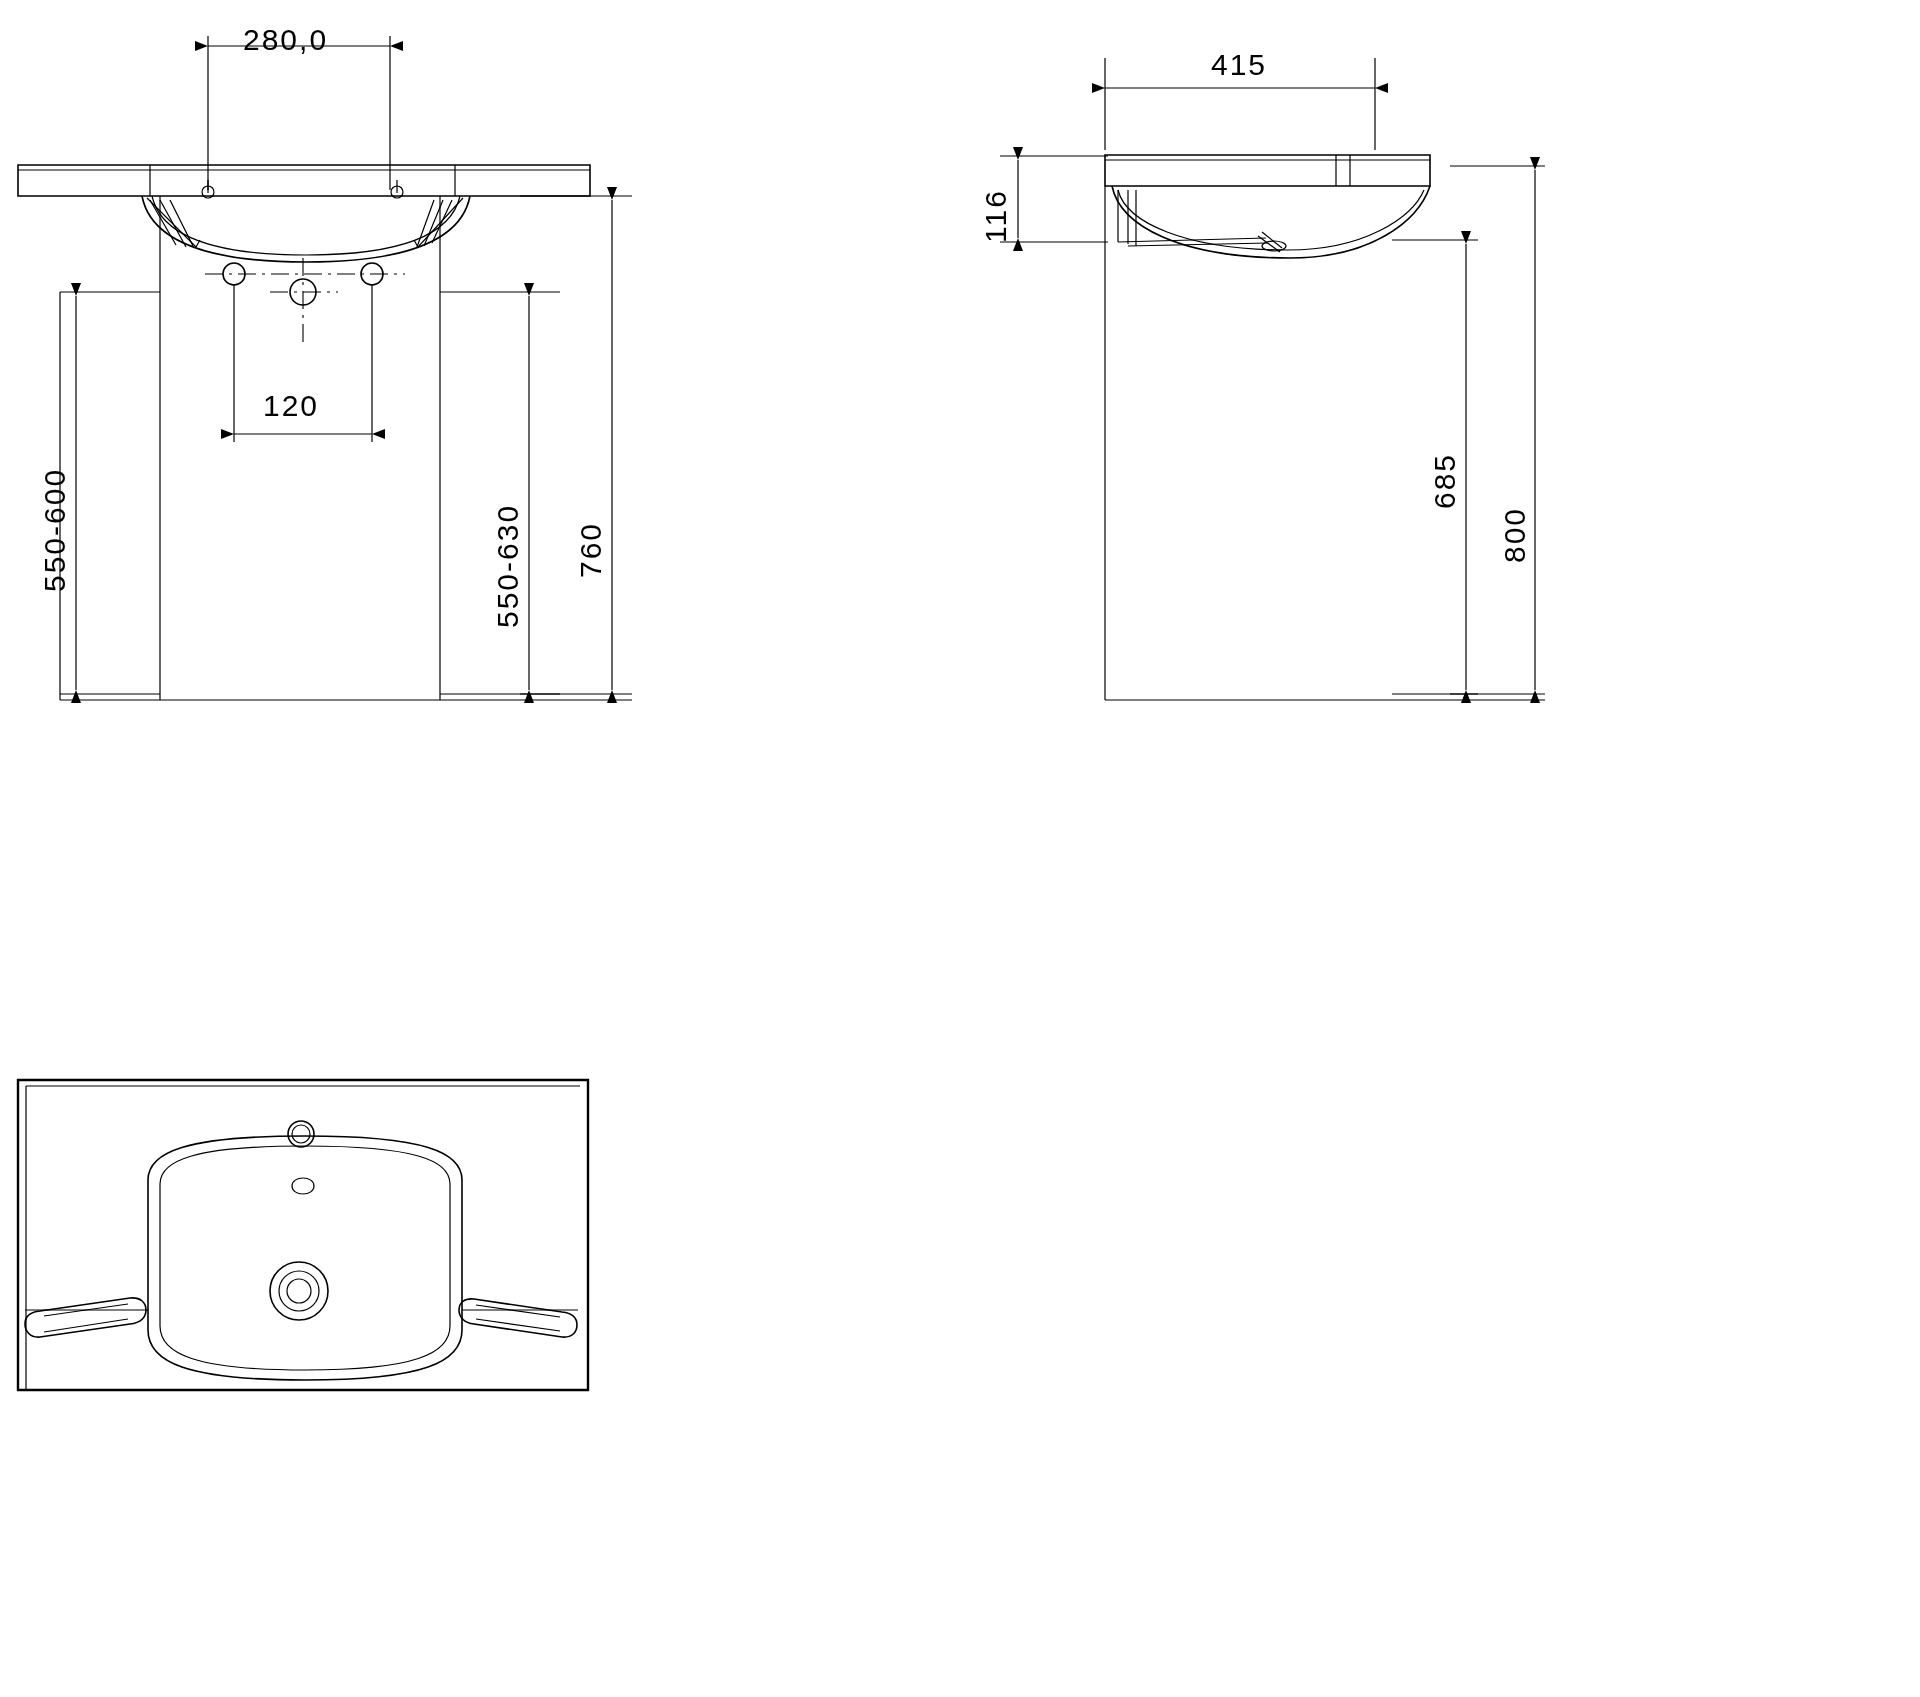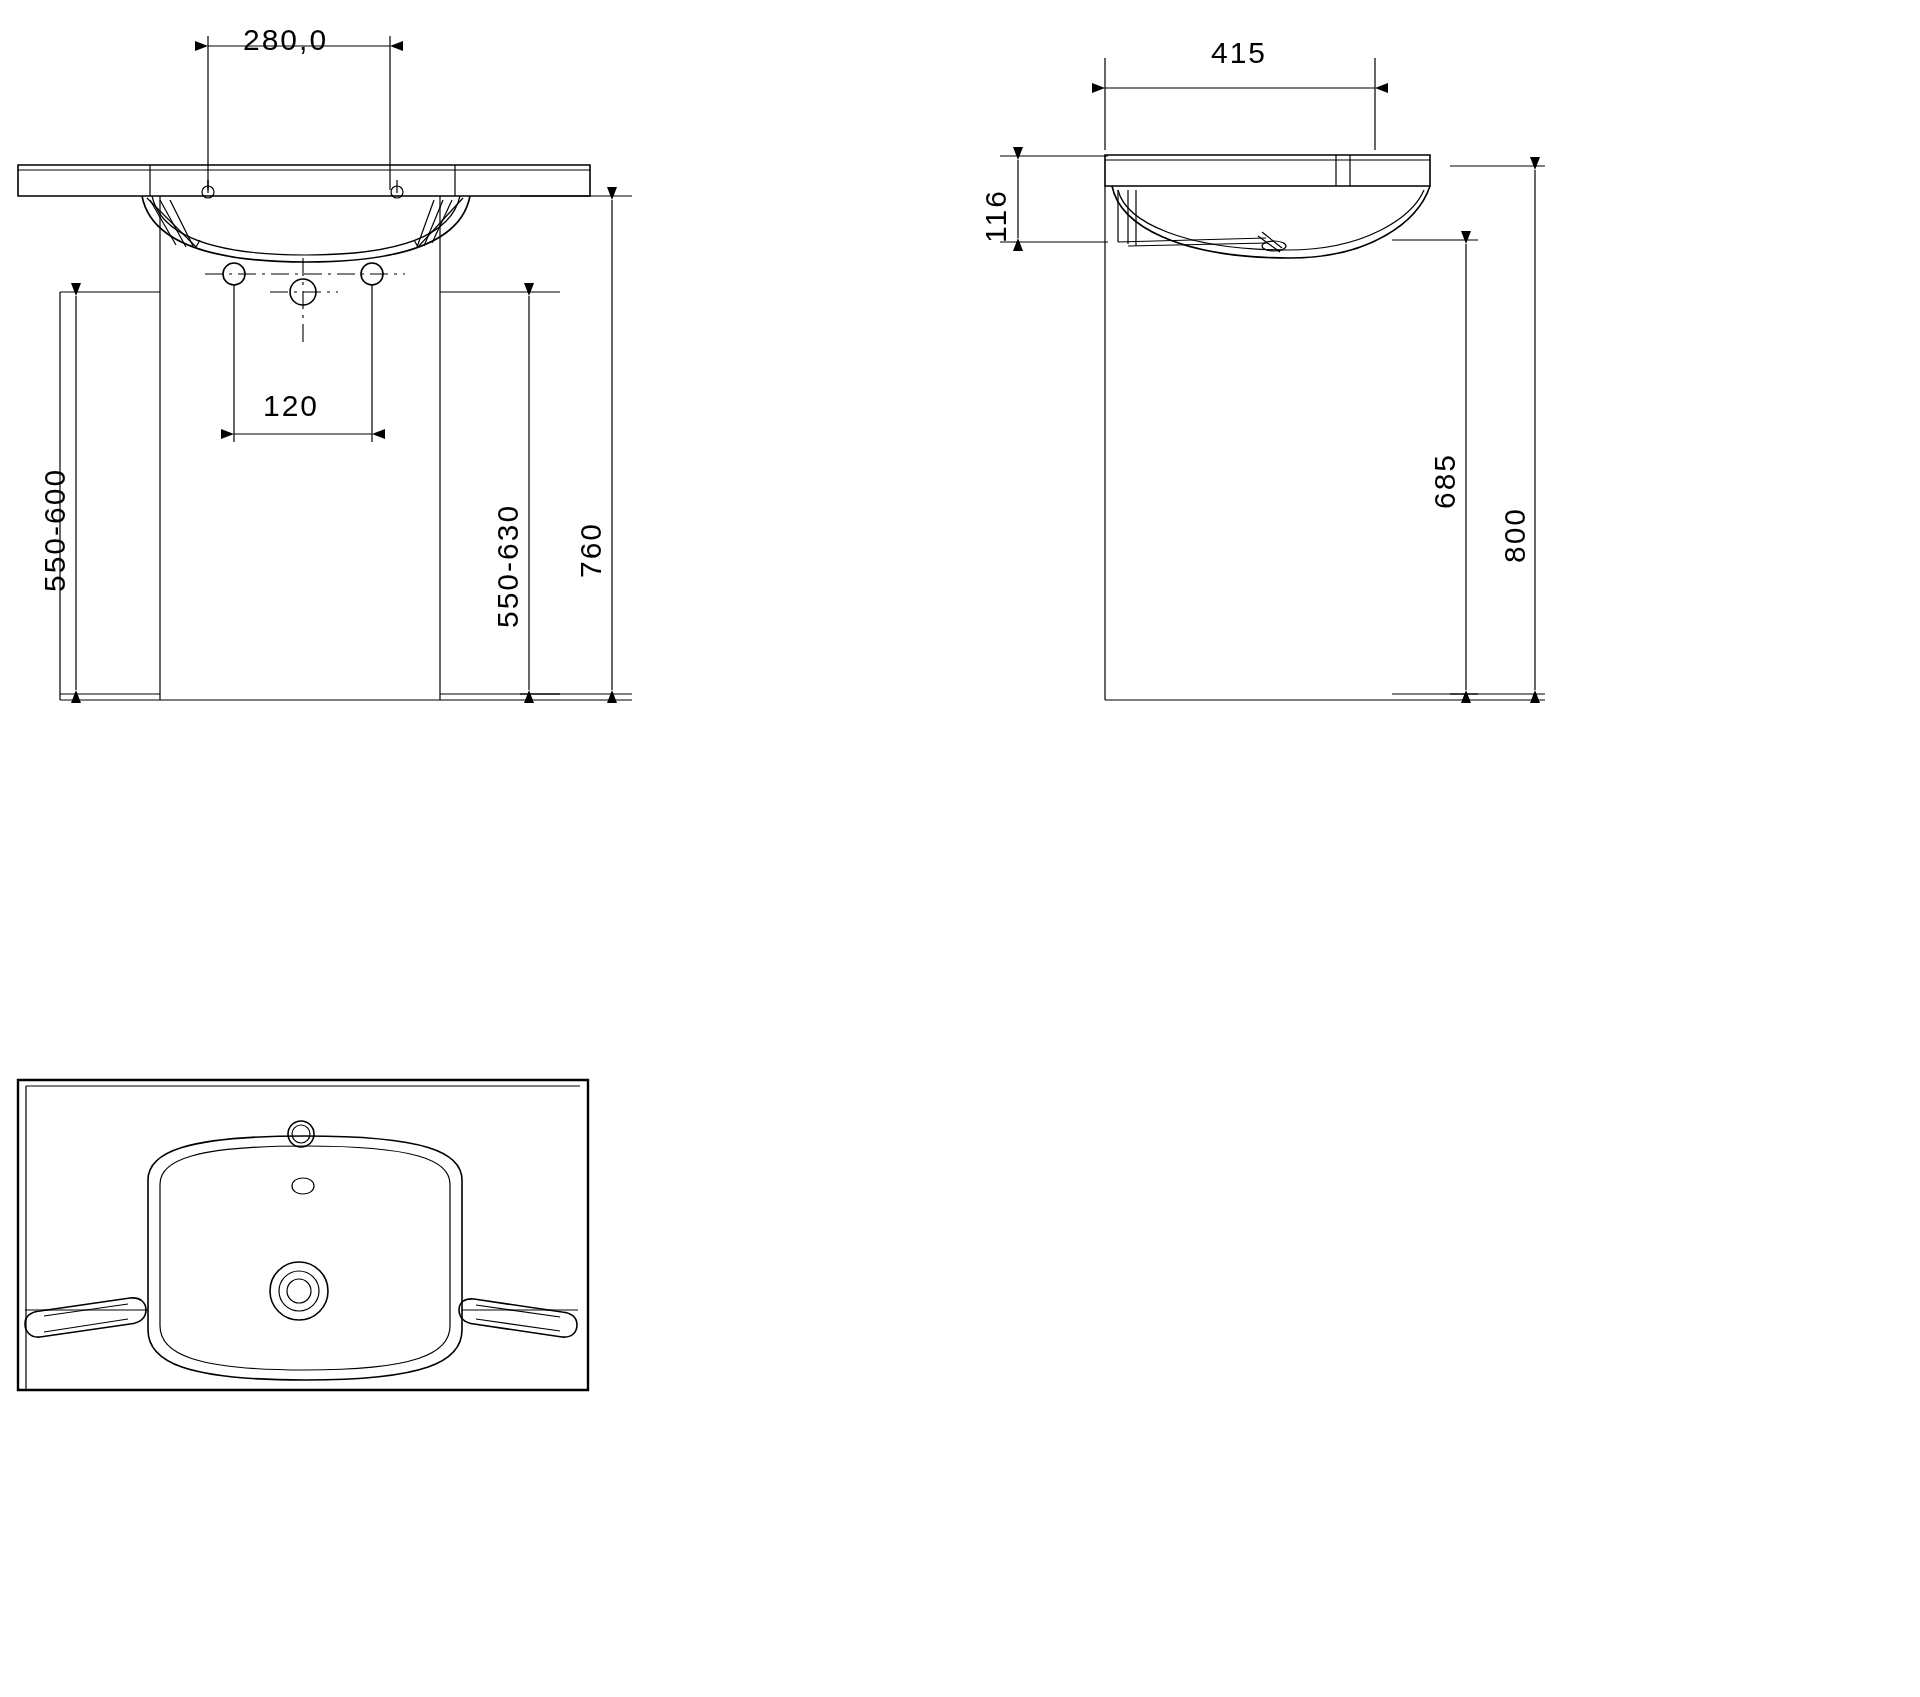--- a/index.html
+++ b/index.html
@@ -189,19 +189,19 @@
 <div class="dim-text" style="left:243px;top:25px;">280,0</div>
 
 <div class="dim-text" style="left:263px;top:391px;">120</div>
 
 <div class="dim-text rot90" style="left:40px;top:592px;">550-600</div>
 
 <div class="dim-text rot90" style="left:493px;top:628px;">550-630</div>
 
 <div class="dim-text rot90" style="left:576px;top:578px;">760</div>
 
-<div class="dim-text" style="left:1211px;top:38px;text-align:right;">415</div>
+<div class="dim-text" style="left:1211px;top:50px;text-align:right;">415</div>
 
 <div class="dim-text rot90" style="left:981px;top:243px;">116</div>
 
 <div class="dim-text rot90" style="left:1430px;top:509px;">685</div>
 
 <div class="dim-text rot90" style="left:1500px;top:563px;">800</div>
 
 </body></html>

